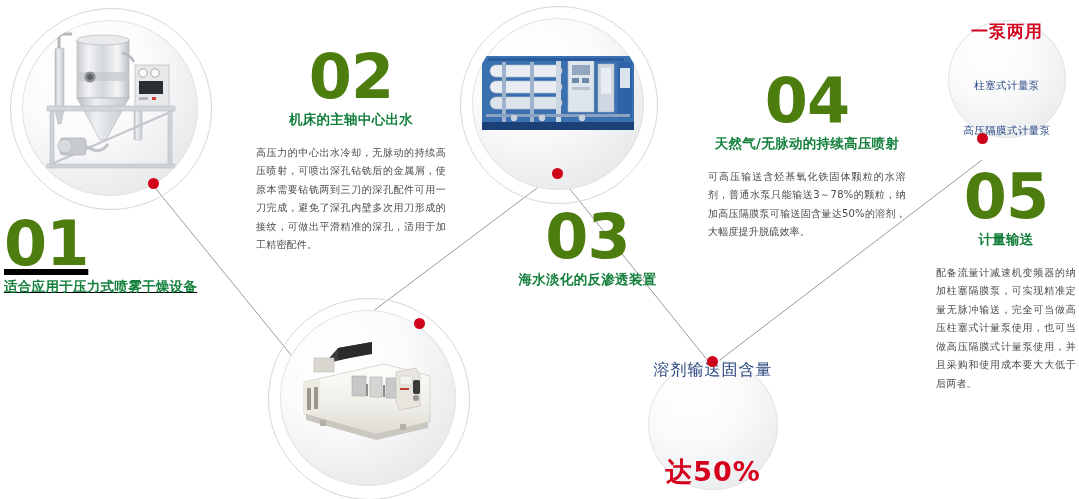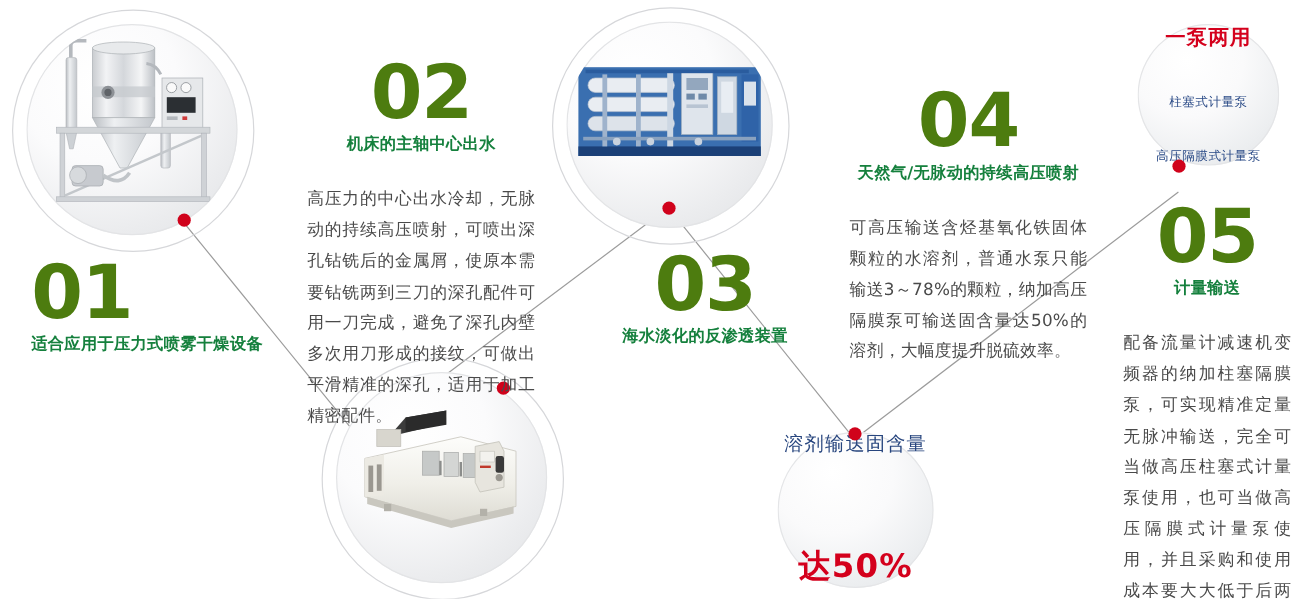--- a/index.html
+++ b/index.html
@@ -52,21 +52,21 @@
     font-size:62px;
     line-height:.95;
     color:#4d7c0f;
     letter-spacing:-1px;
   }
   .step-title{
     color:#15803d;font-weight:bold;font-size:13.5px;letter-spacing:.3px;
     margin-top:4px;
   }
   .step-body{
-    color:#4a4a4a;font-size:14px;line-height:1.85;letter-spacing:.2px;margin-top:25px;
+    color:#4a4a4a;font-size:10px;line-height:1.85;letter-spacing:.2px;margin-top:15px;
     text-align:justify;text-justify:inter-ideograph;
   }
   .ta-center{text-align:center;}
 </style>
 </head>
 <body>
 
 <div id="stage">
 
   <svg id="connectors" viewBox="0 0 1079 499" preserveAspectRatio="none">
@@ -224,21 +224,21 @@
     <div class="tc-sub">高压隔膜式计量泵</div>
   </div>
   <div class="dot" style="left:977px;top:133px;"></div>
 
   <div class="text-circle" style="left:648px;top:360px;width:130px;height:130px;">
     <div class="tc-blue-label">溶剂输送固含量</div>
     <div class="tc-red-big">达50%</div>
   </div>
   <div class="dot" style="left:707px;top:356px;"></div>
 
-  <div class="step" style="left:26px;top:215px;width:196px;">
+  <div class="step" style="left:4px;top:215px;width:196px;text-decoration:underline;">
     <div class="step-num">01</div>
     <div class="step-title">适合应用于压力式喷雾干燥设备</div>
   </div>
 
   <div class="step ta-center" style="left:256px;top:48px;width:190px;">
     <div class="step-num">02</div>
     <div class="step-title">机床的主轴中心出水</div>
     <div class="step-body">高压力的中心出水冷却，无脉动的持续高压喷射，可喷出深孔钻铣后的金属屑，使原本需要钻铣两到三刀的深孔配件可用一刀完成，避免了深孔内壁多次用刀形成的接纹，可做出平滑精准的深孔，适用于加工精密配件。</div>
   </div>
 

